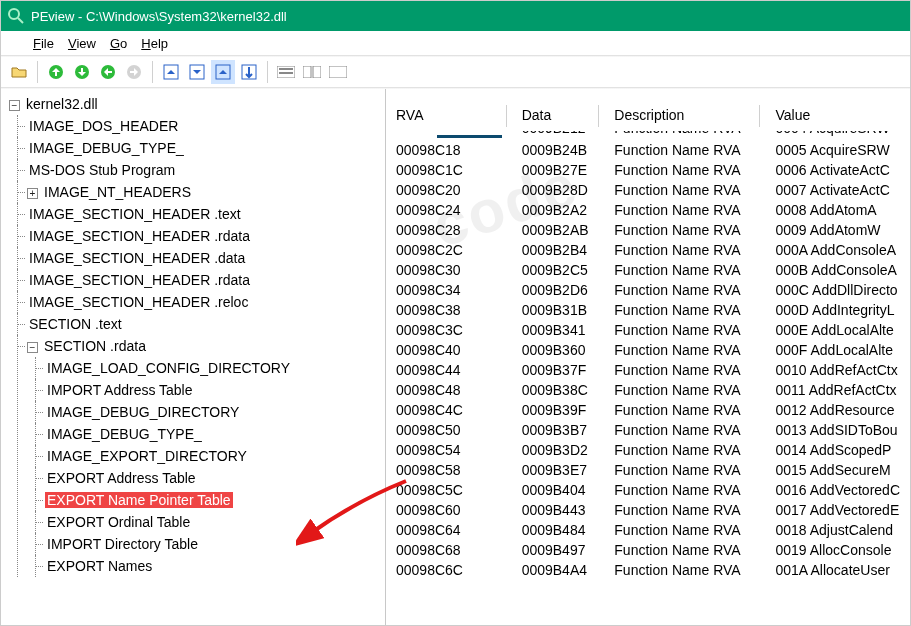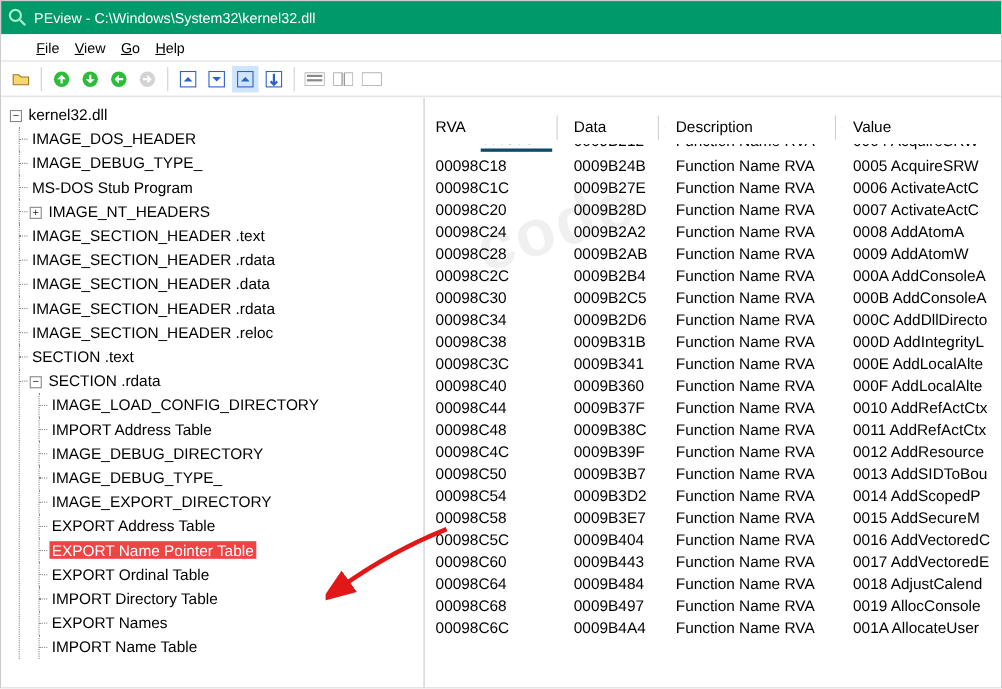--- a/index.html
+++ b/index.html
@@ -166,21 +166,20 @@
                   <li><span class="node-label">IMAGE_LOAD_CONFIG_DIRECTORY</span></li>
                   <li><span class="node-label">IMPORT Address Table</span></li>
                   <li><span class="node-label">IMAGE_DEBUG_DIRECTORY</span></li>
                   <li><span class="node-label">IMAGE_DEBUG_TYPE_</span></li>
                   <li><span class="node-label">IMAGE_EXPORT_DIRECTORY</span></li>
                   <li><span class="node-label">EXPORT Address Table</span></li>
                   <li><span class="node-label selected">EXPORT Name Pointer Table</span></li>
                   <li><span class="node-label">EXPORT Ordinal Table</span></li>
                   <li><span class="node-label">IMPORT Directory Table</span></li>
                   <li><span class="node-label">EXPORT Names</span></li>
-                  <li><span class="node-label">IMPORT Name Table</span></li>
                 </ul></li>
             </ul></li>
         </ul>
     </div>
     <div class="right-pane">
       <table class="dtable">
         <thead>
             <tr>
           <th class="col-rva">
                 <span class="hdr-wrap"><span>RVA</span><span class="hdr-sep"></span></span>

